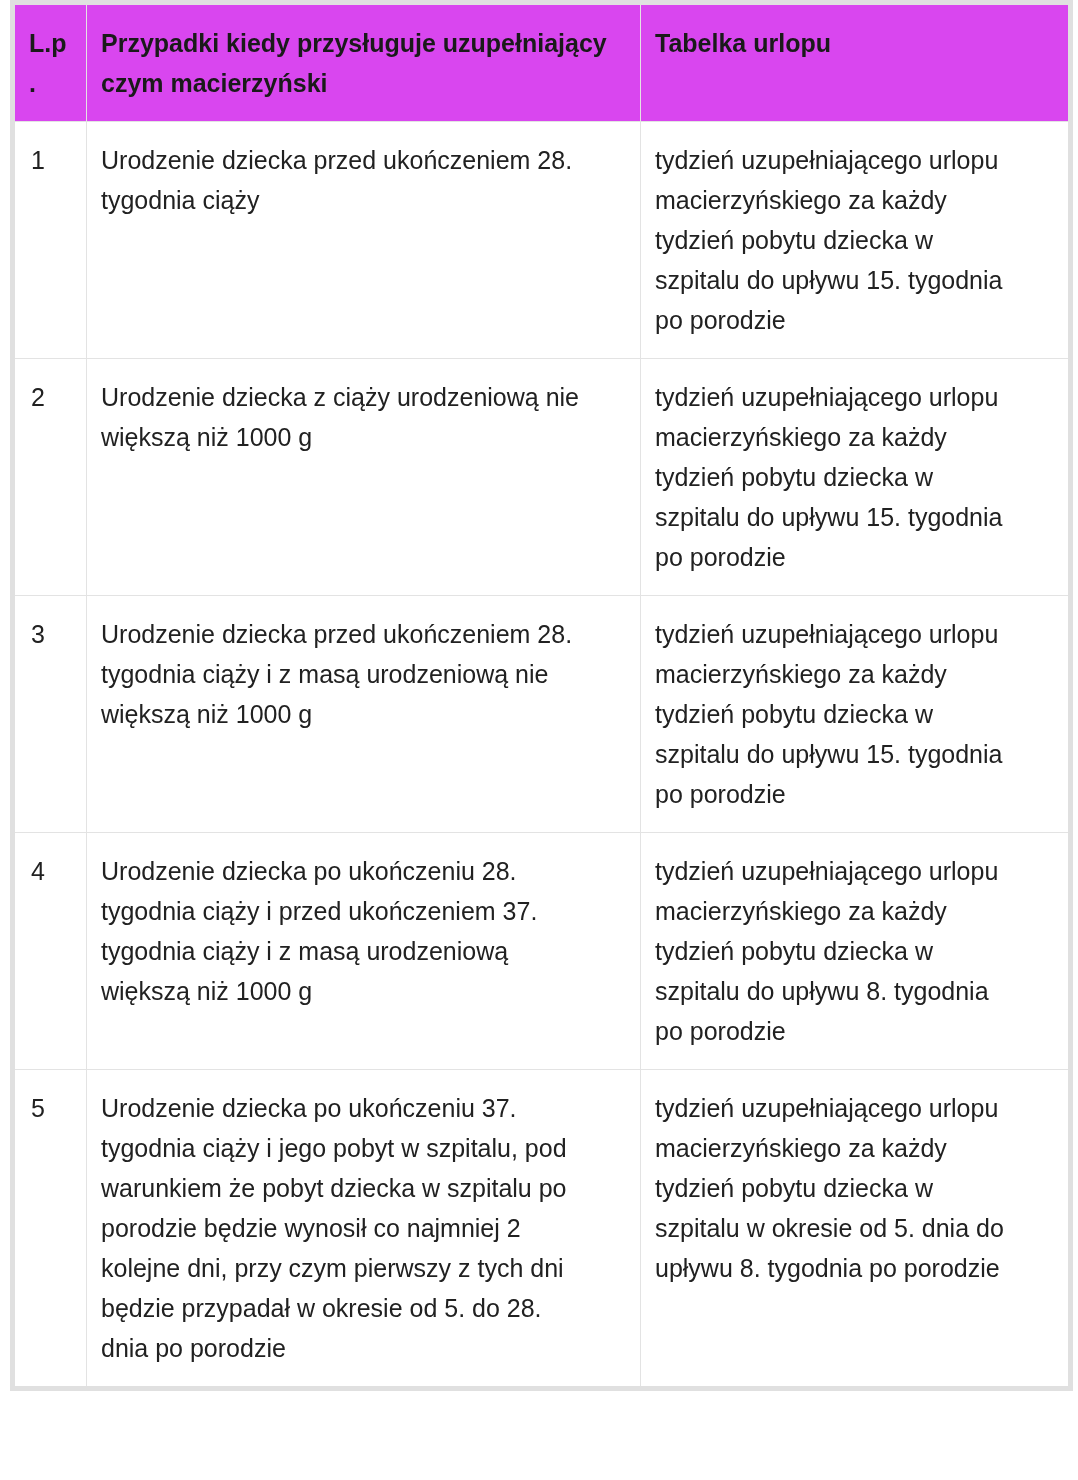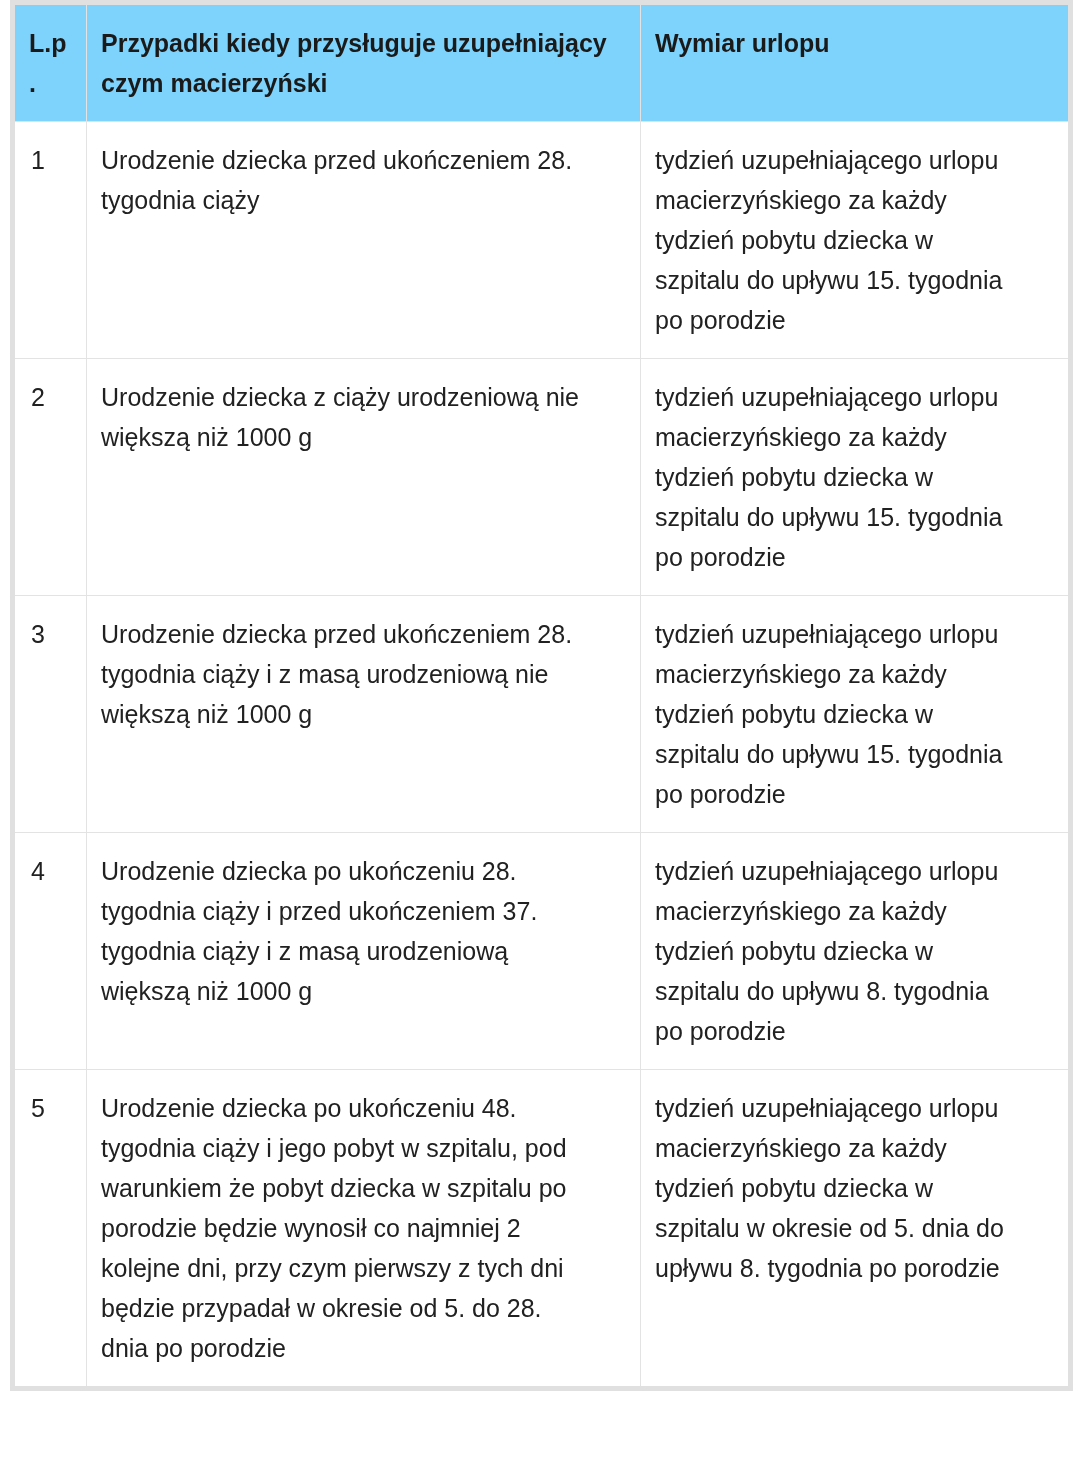--- a/index.html
+++ b/index.html
@@ -40,21 +40,21 @@
     padding: 18px 14px 18px 14px;
     font-size: 25px;
     line-height: 40px;
     vertical-align: top;
     text-align: left;
     color: #212121;
     white-space: pre-line;
     overflow-wrap: break-word;
   }
   .leave-table thead th {
-    background: #7dd3fc;
+    background: #d946ef;
     font-weight: 700;
     color: #1a1a1a;
   }
   .leave-table td.lp-cell { padding-left: 16px; }
 </style>
 </head>
 <body>
 
 <div class="page">
 
@@ -63,21 +63,21 @@
     <colgroup>
       <col class="col-lp">
       <col class="col-case">
       <col class="col-dim">
     </colgroup>
     <thead>
       <tr>
         <th>L.p.</th>
         <th>Przypadki kiedy przysługuje uzupełniający
 czym macierzyński</th>
-        <th>Wymiar urlopu</th>
+        <th>Tabelka urlopu</th>
       </tr>
     </thead>
     <tbody>
       <tr>
         <td class="lp-cell">1</td>
         <td>Urodzenie dziecka przed ukończeniem 28.
 tygodnia ciąży</td>
         <td>tydzień uzupełniającego urlopu
 macierzyńskiego za każdy
 tydzień pobytu dziecka w
@@ -112,21 +112,21 @@
 tygodnia ciąży i z masą urodzeniową
 większą niż 1000 g</td>
         <td>tydzień uzupełniającego urlopu
 macierzyńskiego za każdy
 tydzień pobytu dziecka w
 szpitalu do upływu 8. tygodnia
 po porodzie</td>
       </tr>
       <tr>
         <td class="lp-cell">5</td>
-        <td>Urodzenie dziecka po ukończeniu 48.
+        <td>Urodzenie dziecka po ukończeniu 37.
 tygodnia ciąży i jego pobyt w szpitalu, pod
 warunkiem że pobyt dziecka w szpitalu po
 porodzie będzie wynosił co najmniej 2
 kolejne dni, przy czym pierwszy z tych dni
 będzie przypadał w okresie od 5. do 28.
 dnia po porodzie</td>
         <td>tydzień uzupełniającego urlopu
 macierzyńskiego za każdy
 tydzień pobytu dziecka w
 szpitalu w okresie od 5. dnia do

